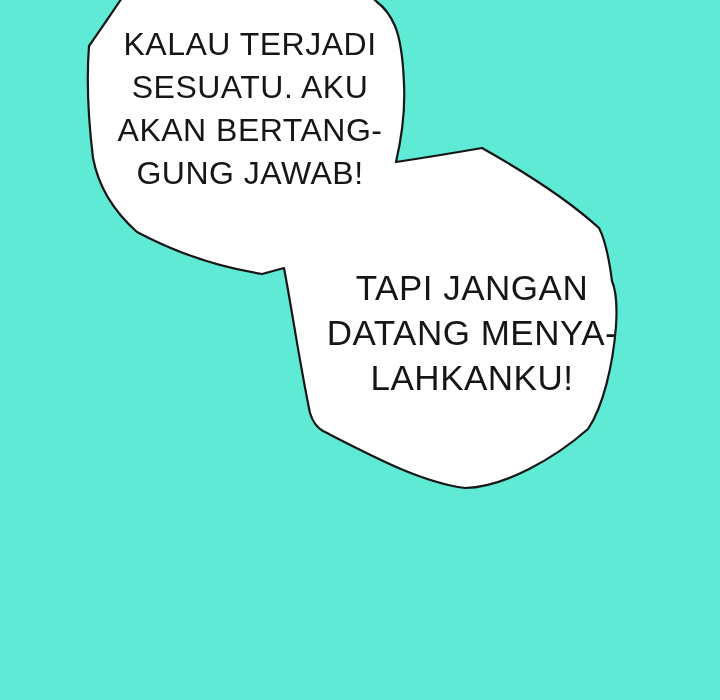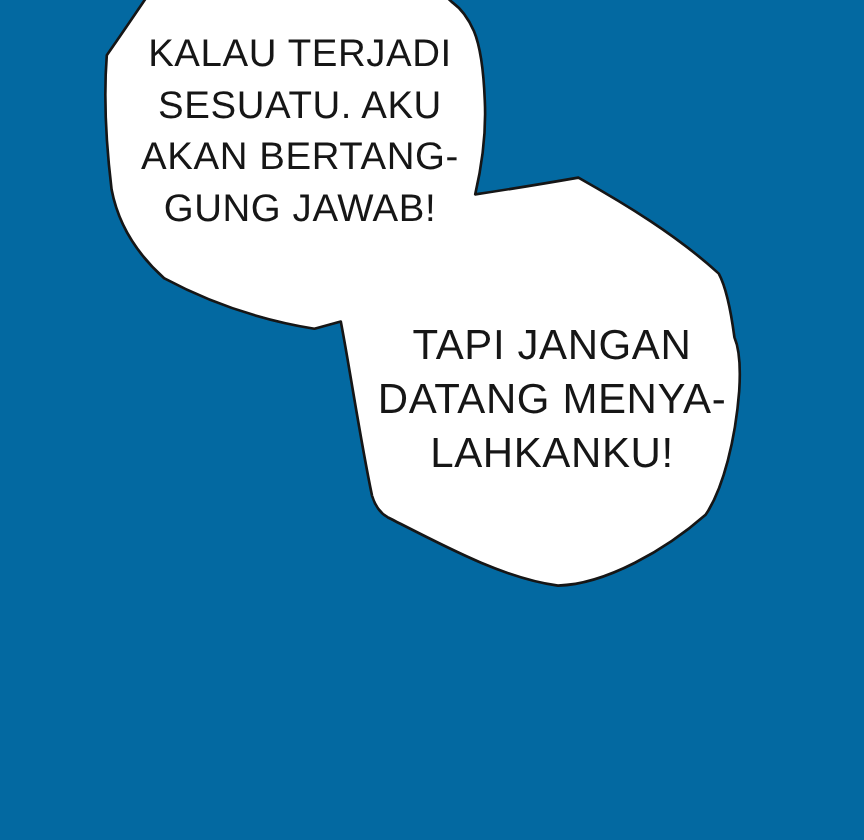--- a/index.html
+++ b/index.html
@@ -5,21 +5,21 @@
   html, body {
     margin: 0;
     padding: 0;
     background: #ffffff;
   }
   .panel {
     position: relative;
     width: 720px;
     height: 700px;
     overflow: hidden;
-    background: #0369a1;
+    background: #5eead4;
     font-family: "Liberation Sans", sans-serif;
   }
   .panel svg {
     position: absolute;
     left: 0;
     top: 0;
     display: block;
   }
   .bubble-text {
     position: absolute;
@@ -32,21 +32,21 @@
     user-select: none;
   }
   .bubble-text.b1 {
     left: 100px;
     top: 23px;
     width: 300px;
     font-size: 32px;
     line-height: 43px;
   }
   .bubble-text.b2 {
-    left: 300px;
+    left: 312px;
     top: 265px;
     width: 320px;
     font-size: 35px;
     line-height: 45px;
   }
 </style>
 </head>
 <body>
 
 <div class="panel">

